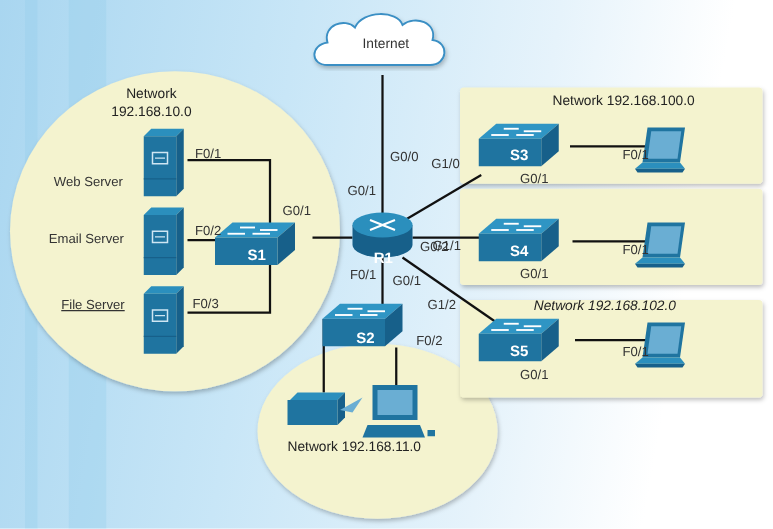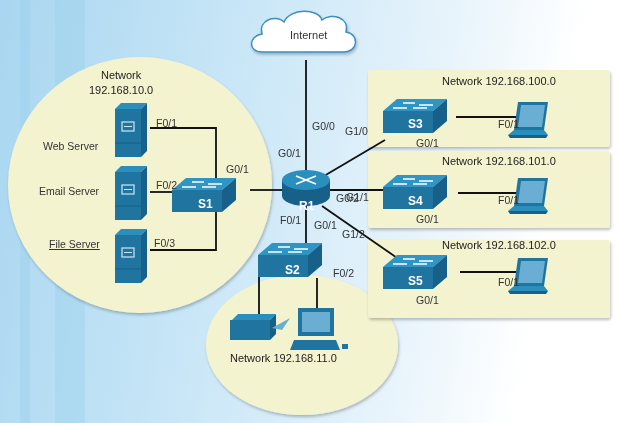--- a/index.html
+++ b/index.html
@@ -115,21 +115,21 @@
     </g>
   </svg>
 
   <div class="lbl" style="left:290px;top:30px;font-size:11px;">Internet</div>
   <div class="lbl" style="left:299px;top:200px;color:#fff;font-weight:bold;font-size:12px;">R1</div>
   <div class="lbl" style="left:312px;top:121px;">G0/0</div>
   <div class="lbl" style="left:278px;top:148px;">G0/1</div>
   <div class="lbl" style="left:345px;top:126px;">G1/0</div>
   <div class="lbl" style="left:346px;top:192px;">G1/1</div>
   <div class="lbl" style="left:336px;top:193px;">G0/2</div>
-  <div class="lbl" style="left:342px;top:229px;">G1/2</div>
+  <div class="lbl" style="left:342px;top:239px;">G1/2</div>
   <div class="lbl" style="left:280px;top:215px;">F0/1</div>
   <div class="lbl" style="left:314px;top:220px;">G0/1</div>
 
   <div class="net" style="left:89px;top:68px;text-align:center;">
     <div>Network</div>
     <div>192.168.10.0</div>
   </div>
   <div class="lbl" style="left:43px;top:129px;margin-top:12px;">Web Server</div>
   <div class="lbl" style="left:39px;top:186px;">Email Server</div>
   <div class="lbl" style="left:49px;top:239px;text-decoration:underline;">File Server</div>
@@ -141,22 +141,21 @@
 
   <div class="lbl" style="left:285px;top:264px;color:#fff;font-weight:bold;font-size:12px;">S2</div>
   <div class="lbl" style="left:333px;top:268px;">F0/2</div>
   <div class="lbl" style="left:230px;top:353px;font-size:11px;color:#222;">Network 192.168.11.0</div>
 
   <div class="lbl" style="left:442px;top:76px;font-size:11px;color:#222;">Network 192.168.100.0</div>
   <div class="lbl" style="left:408px;top:118px;color:#fff;font-weight:bold;font-size:12px;">S3</div>
   <div class="lbl" style="left:416px;top:138px;">G0/1</div>
   <div class="lbl" style="left:498px;top:119px;">F0/1</div>
 
-  <div class="lbl" style="left:442px;top:156px;font-size:11px;color:#222;">Network 192.168.101.0</div>
   <div class="lbl" style="left:408px;top:195px;color:#fff;font-weight:bold;font-size:12px;">S4</div>
   <div class="lbl" style="left:416px;top:214px;">G0/1</div>
   <div class="lbl" style="left:498px;top:195px;">F0/1</div>
 
-  <div class="lbl" style="left:442px;top:240px;font-size:11px;color:#222;">Network 192.168.102.0</div>
+  <div class="lbl" style="left:427px;top:240px;font-size:11px;color:#222;font-style:italic;">Network 192.168.102.0</div>
   <div class="lbl" style="left:408px;top:275px;color:#fff;font-weight:bold;font-size:12px;">S5</div>
   <div class="lbl" style="left:416px;top:295px;">G0/1</div>
   <div class="lbl" style="left:498px;top:277px;">F0/1</div>
 </div>
 
 </body></html>

